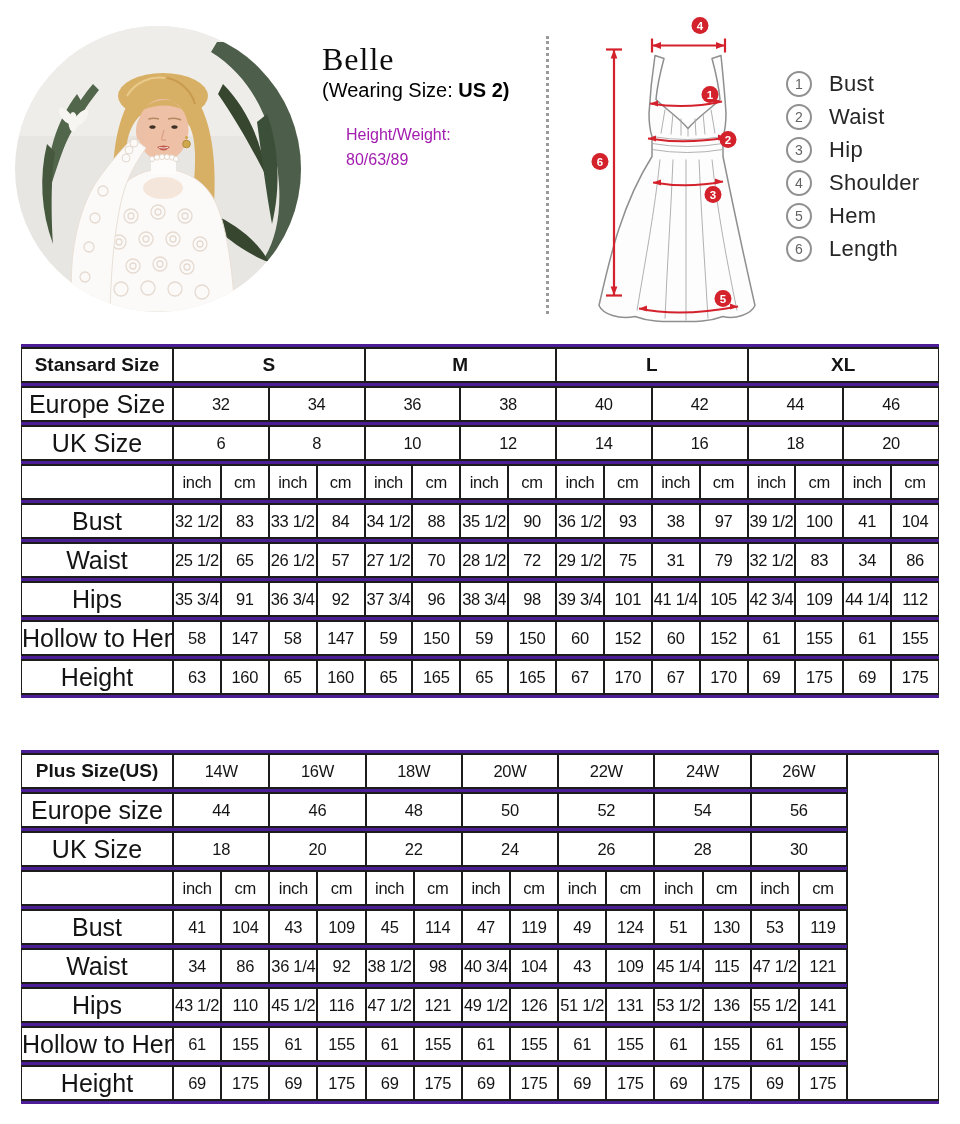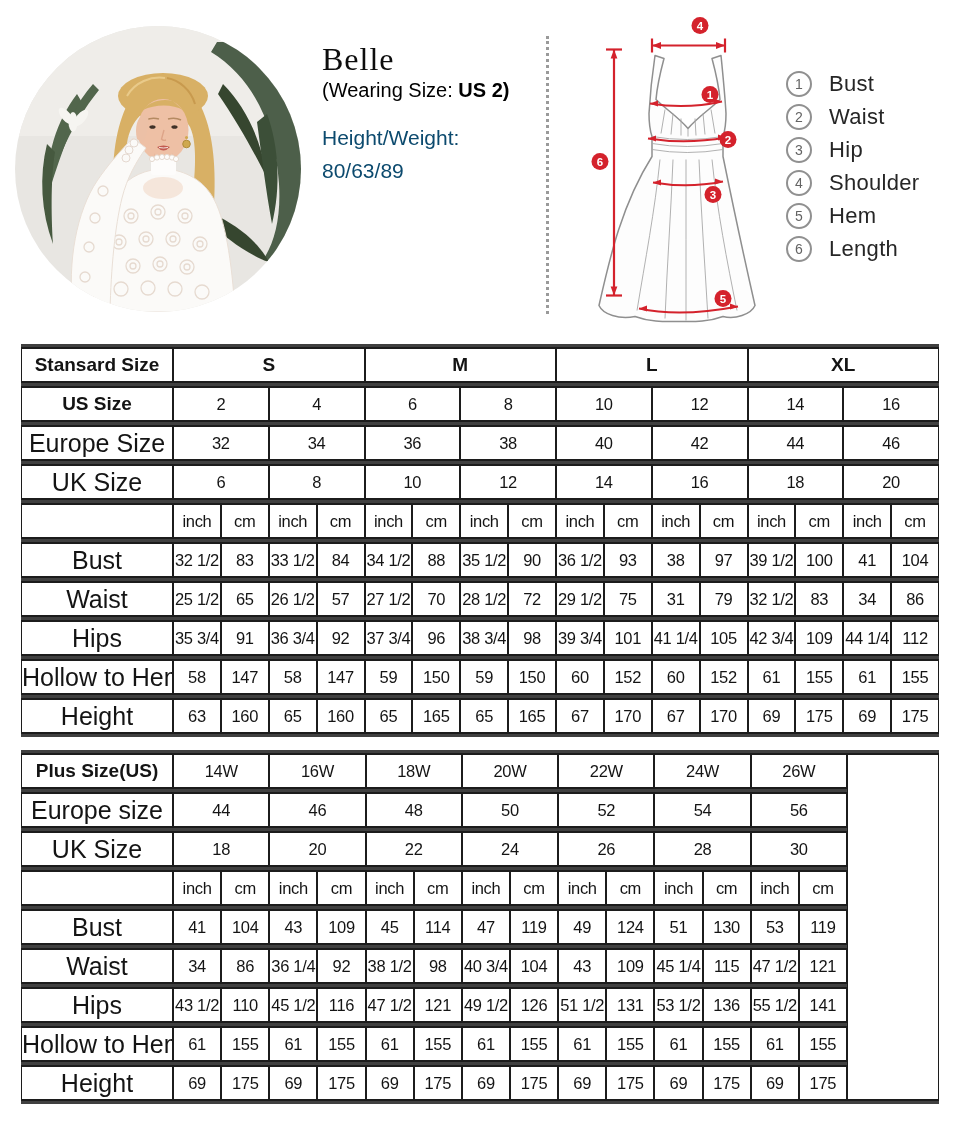--- a/index.html
+++ b/index.html
@@ -9,38 +9,38 @@
   
   .hero { position:absolute; left:0; top:0; width:960px; height:345px; }
   .photo-wrap { position:absolute; left:15px; top:26px; width:286px; height:286px; }
   .photo-wrap svg { display:block; }
 
   .model-info { position:absolute; left:322px; top:42px; width:225px; }
   .model-name { font-family:"Liberation Serif", serif; font-size:32px; line-height:1.08;
                 color:#0d0d0d; letter-spacing:1px; }
   .wearing { font-size:20px; color:#000000; margin:2px 0 20px 0; white-space:nowrap; }
   .wearing b { font-weight:bold; }
-  .info-line { font-size:21px; color:#0c4a6e; line-height:1.57; }
+  .info-line { font-size:16px; color:#a21caf; line-height:1.57;margin-left:24px; }
   .info-gap { margin-top:12px; }
 
   .dotted-divider { position:absolute; left:546px; top:36px; height:278px; width:0;
                     border-left:3px dotted #9a9a9a; }
 
   .dress { position:absolute; left:555px; top:8px; width:235px; height:328px; }
 
   .legend { position:absolute; left:786px; top:72px; }
   .legend-row { display:flex; align-items:center; margin-bottom:9px; height:24px; }
   .lnum { width:22px; height:22px; border:2px solid #909090; border-radius:50%;
           color:#636363; font-size:14px; line-height:22px; text-align:center;
           flex:0 0 22px; box-sizing:content-box; }
   .llabel { margin-left:17px; font-size:22px; color:#262626; letter-spacing:.3px; }
 
   
   .size-table { position:absolute; left:21px; width:918px; table-layout:fixed;
-                border-collapse:separate; border-spacing:0 3px; background:#404040; }
+                border-collapse:separate; border-spacing:0 3px; background:#4c1d95; }
   #standard-table { top:344px; }
   #plus-table { top:750px; }
   .size-table td { border:2px solid #1c1c1c; border-left-width:1px; border-right-width:1px;
                    height:32px; text-align:center; vertical-align:middle; padding:0;
                    font-size:16.5px; letter-spacing:-0.3px; white-space:nowrap; overflow:hidden;
                    color:#141414; background:#fff; }
   .size-table td.b   { font-weight:bold; font-size:19px; letter-spacing:0; }
   .size-table td.lbl { font-size:25px; letter-spacing:0; }
 </style>
 </head>
@@ -279,31 +279,20 @@
       </colgroup>
       <tbody>
         <tr>
           <td class="b">Stansard Size</td>
           <td colspan="4" class="b">S</td>
           <td colspan="4" class="b">M</td>
           <td colspan="4" class="b">L</td>
           <td colspan="4" class="b">XL</td>
         </tr>
         <tr>
-          <td class="b">US Size</td>
-          <td colspan="2">2</td>
-          <td colspan="2">4</td>
-          <td colspan="2">6</td>
-          <td colspan="2">8</td>
-          <td colspan="2">10</td>
-          <td colspan="2">12</td>
-          <td colspan="2">14</td>
-          <td colspan="2">16</td>
-        </tr>
-        <tr>
           <td class="lbl">Europe Size</td>
           <td colspan="2">32</td>
           <td colspan="2">34</td>
           <td colspan="2">36</td>
           <td colspan="2">38</td>
           <td colspan="2">40</td>
           <td colspan="2">42</td>
           <td colspan="2">44</td>
           <td colspan="2">46</td>
         </tr>

